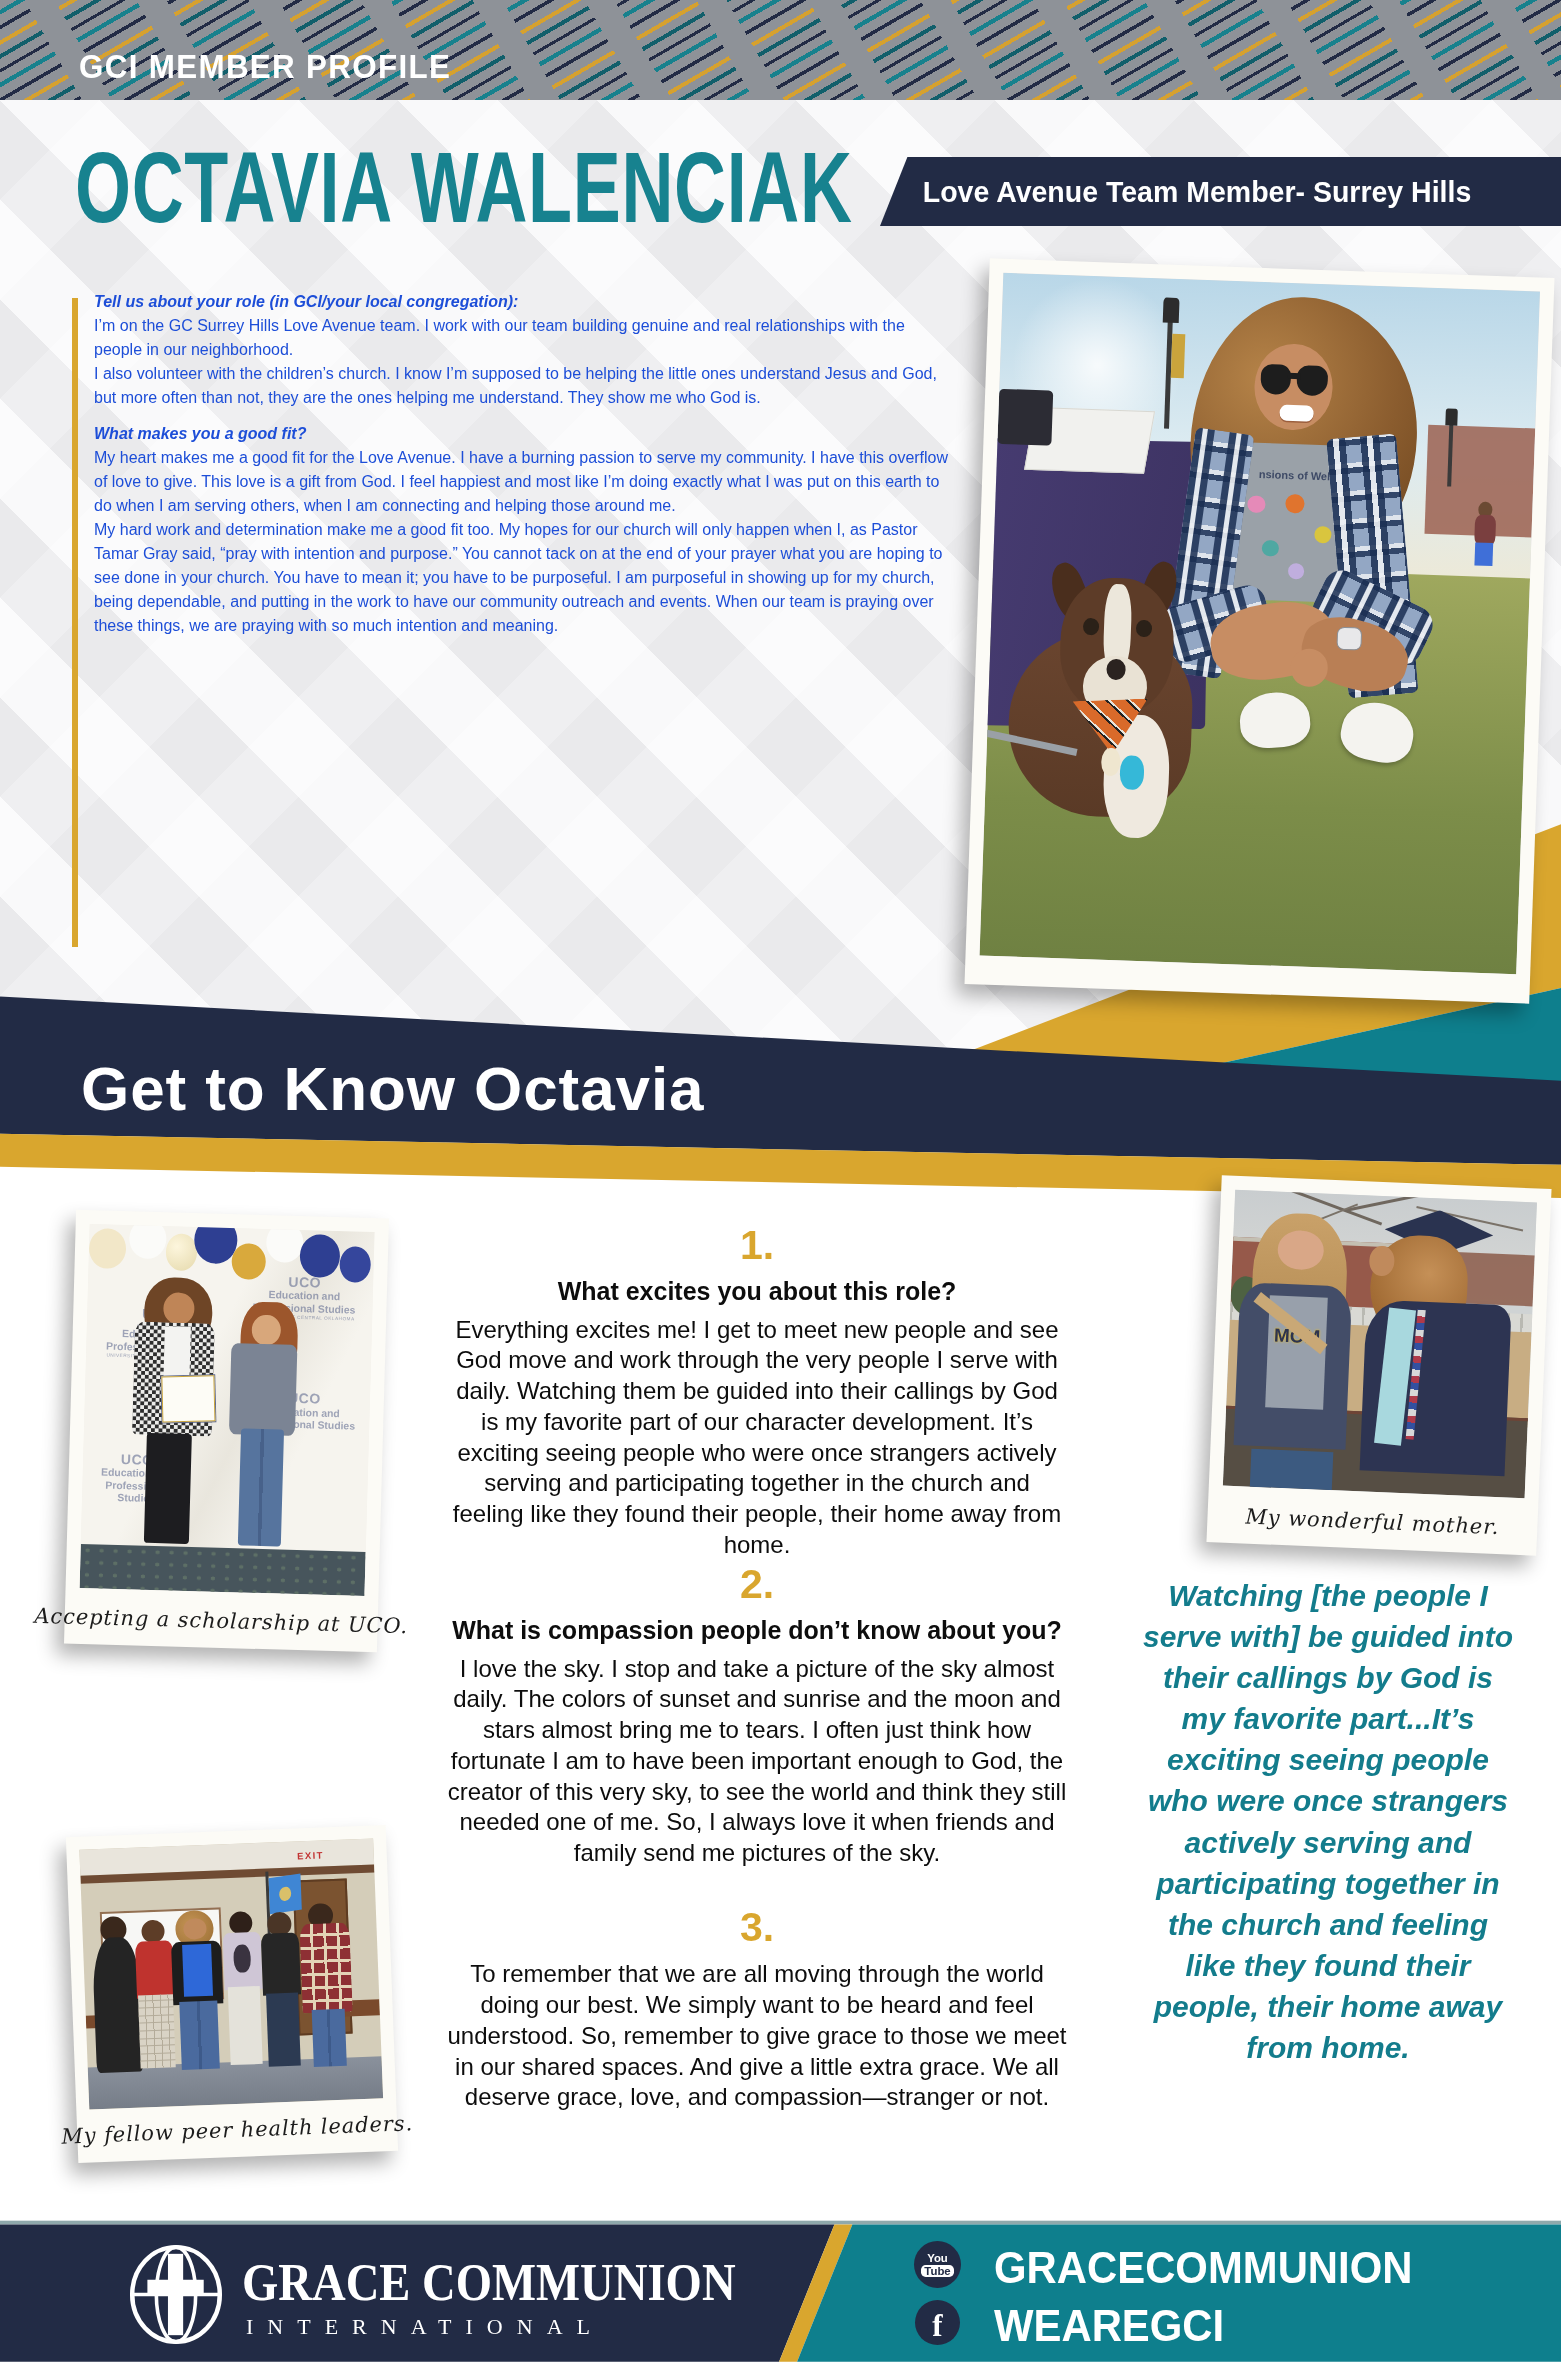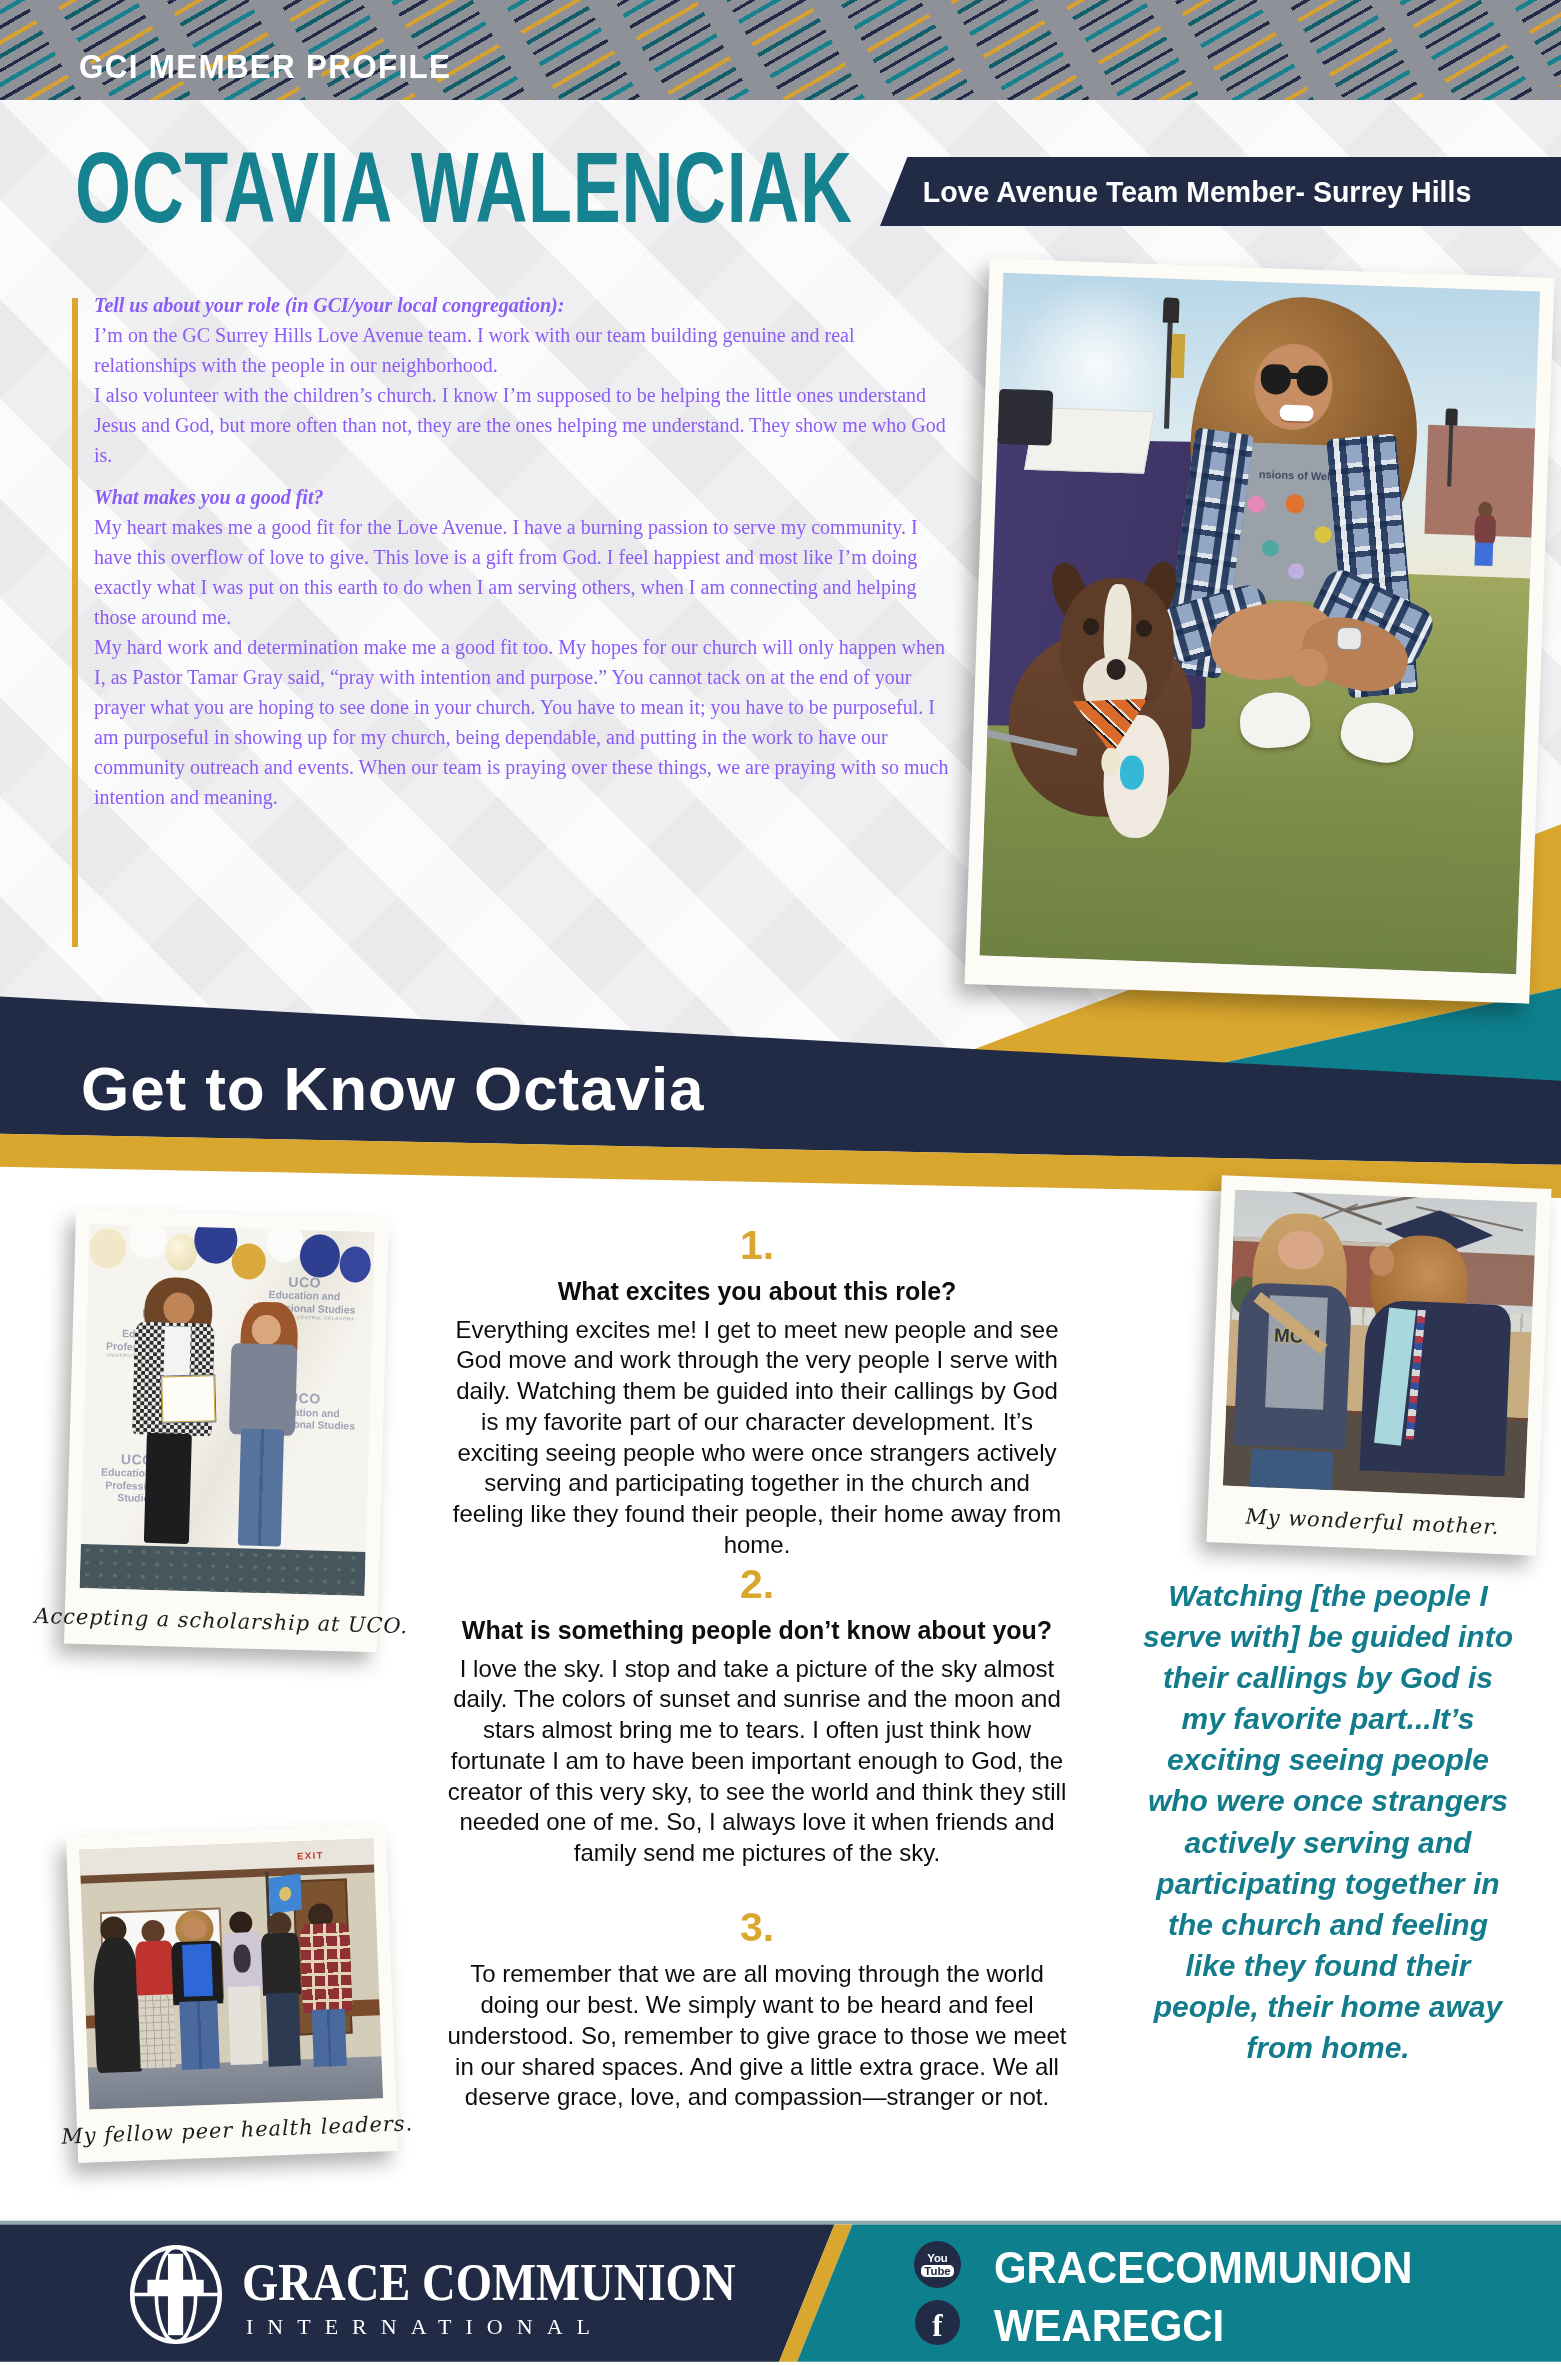--- a/index.html
+++ b/index.html
@@ -35,21 +35,21 @@
     transform-origin:left top;white-space:nowrap;z-index:3;}
   .role-badge{position:absolute;left:880px;top:157px;width:681px;height:69px;
     background:#222b45;clip-path:polygon(27.4px 0,100% 0,100% 100%,0 100%);
     display:flex;align-items:center;z-index:3;}
   .role-badge span{color:#fff;font-size:30px;font-weight:700;padding-left:45px;
     transform:scaleX(.95);transform-origin:left center;white-space:nowrap;}
 
   
   .gold-rule{position:absolute;left:72px;top:298px;width:5.7px;height:649px;background:#d9a62e;z-index:3;}
   .intro{position:absolute;left:94px;top:290px;width:859px;z-index:3;
-    font-family:Liberation Serif, serif;font-size:20px;line-height:1.5;color:#8b5cf6;}
+    font-family:Liberation Sans, sans-serif;font-size:16px;line-height:1.5;color:#1d4ed8;}
   .intro p{margin:0;}
   .intro .qlabel{font-weight:700;font-style:italic;}
   .intro .gap{margin-top:12px;}
 
   
   .banner-title{position:absolute;left:81px;top:1053px;margin:0;font-size:62px;
     font-weight:800;color:#ffffff;letter-spacing:0.9px;z-index:3;white-space:nowrap;}
 
   
   .polaroid{position:absolute;background:#fcfbf6;box-shadow:-7.6px 11.4px 19px rgba(0,0,0,.30);z-index:4;}
@@ -189,21 +189,21 @@
 
 <h2 class="banner-title">Get to Know Octavia</h2>
 
 <div class="qa" style="top:1225px;">
   <p class="num">1.</p>
   <p class="q">What excites you about this role?</p>
   <p class="a">Everything excites me! I get to meet new people and see God move and work through the very people I serve with daily. Watching them be guided into their callings by God is my favorite part of our character development. It’s exciting seeing people who were once strangers actively serving and participating together in the church and feeling like they found their people, their home away from home.</p>
 </div>
 <div class="qa" style="top:1564px;">
   <p class="num">2.</p>
-  <p class="q">What is something people don’t know about you?</p>
+  <p class="q">What is compassion people don’t know about you?</p>
   <p class="a">I love the sky. I stop and take a picture of the sky almost daily. The colors of sunset and sunrise and the moon and stars almost bring me to tears. I often just think how fortunate I am to have been important enough to God, the creator of this very sky, to see the world and think they still needed one of me. So, I always love it when friends and family send me pictures of the sky.</p>
 </div>
 <div class="qa" style="top:1907px;">
   <p class="num">3.</p>
   <p class="a">To remember that we are all moving through the world doing our best. We simply want to be heard and feel understood. So, remember to give grace to those we meet in our shared spaces. And give a little extra grace. We all deserve grace, love, and compassion—stranger or not.</p>
 </div>
 
 <div class="quote">Watching [the people I serve with] be guided into their callings by God is my favorite part...It’s exciting seeing people who were once strangers actively serving and participating together in the church and feeling like they found their people, their home away from home.</div>
 
 <div class="polaroid" style="left:70px;top:1214px;width:313px;height:434px;transform:rotate(1.6deg);">

